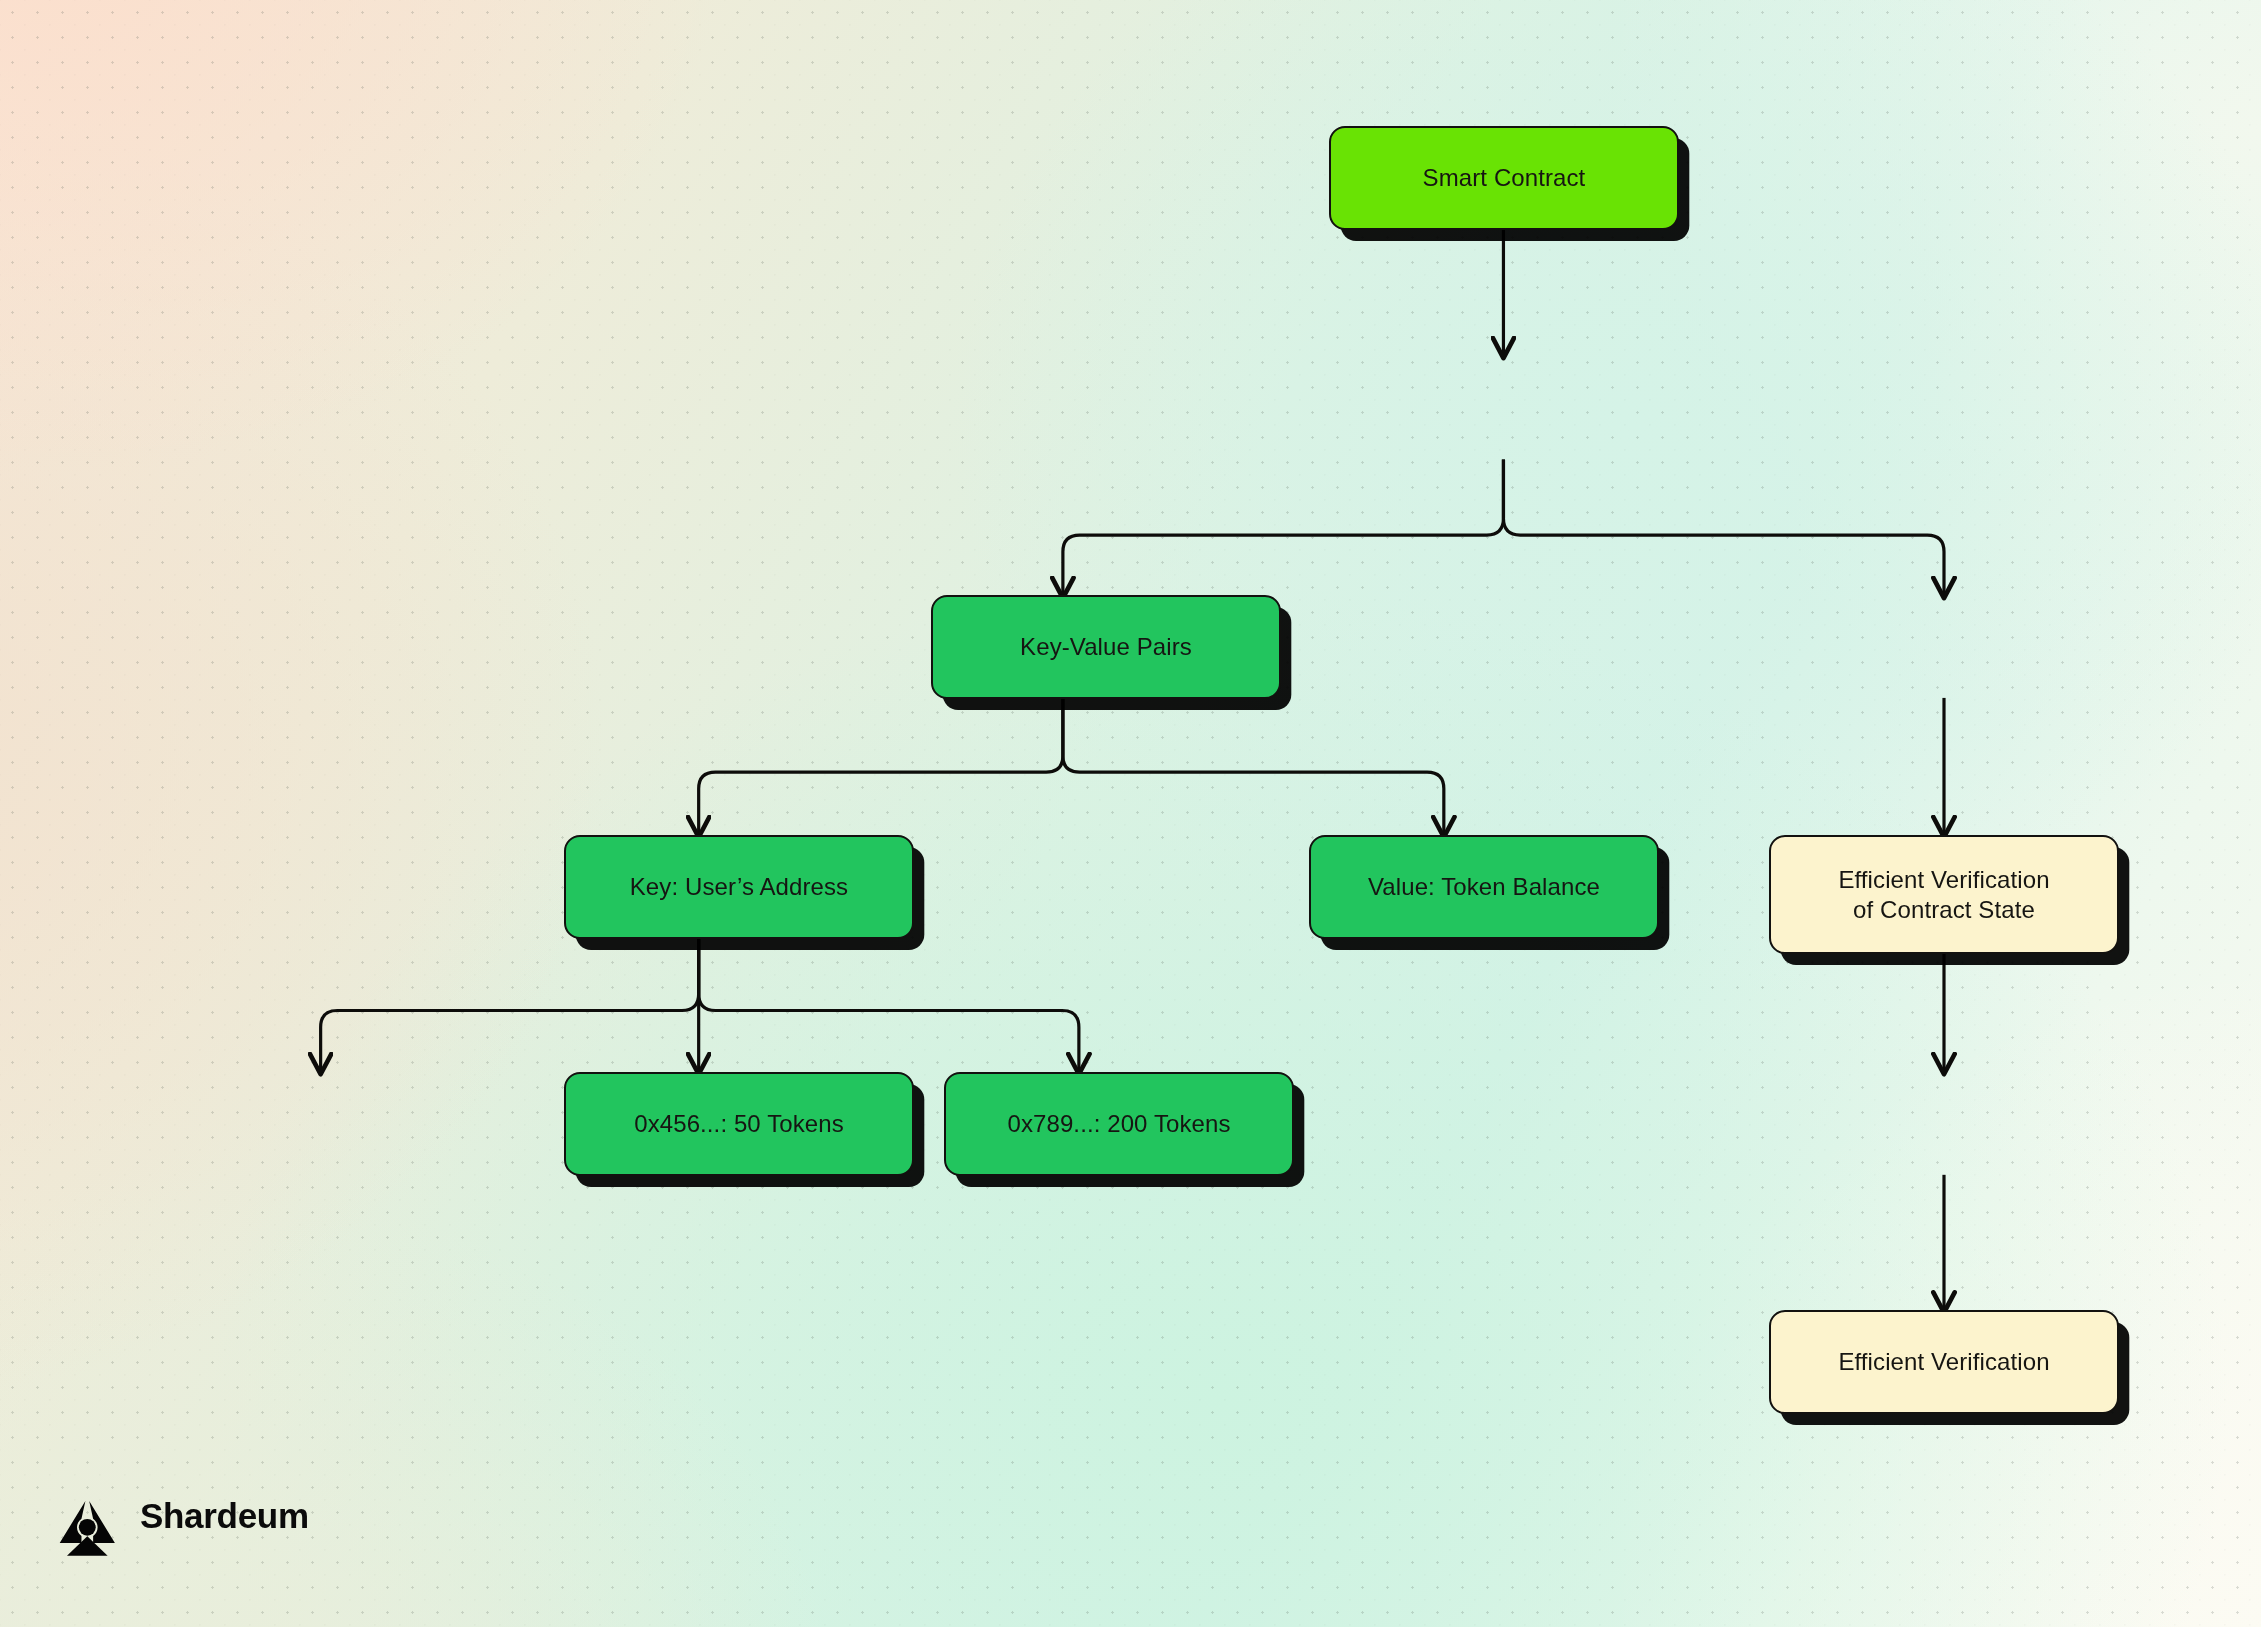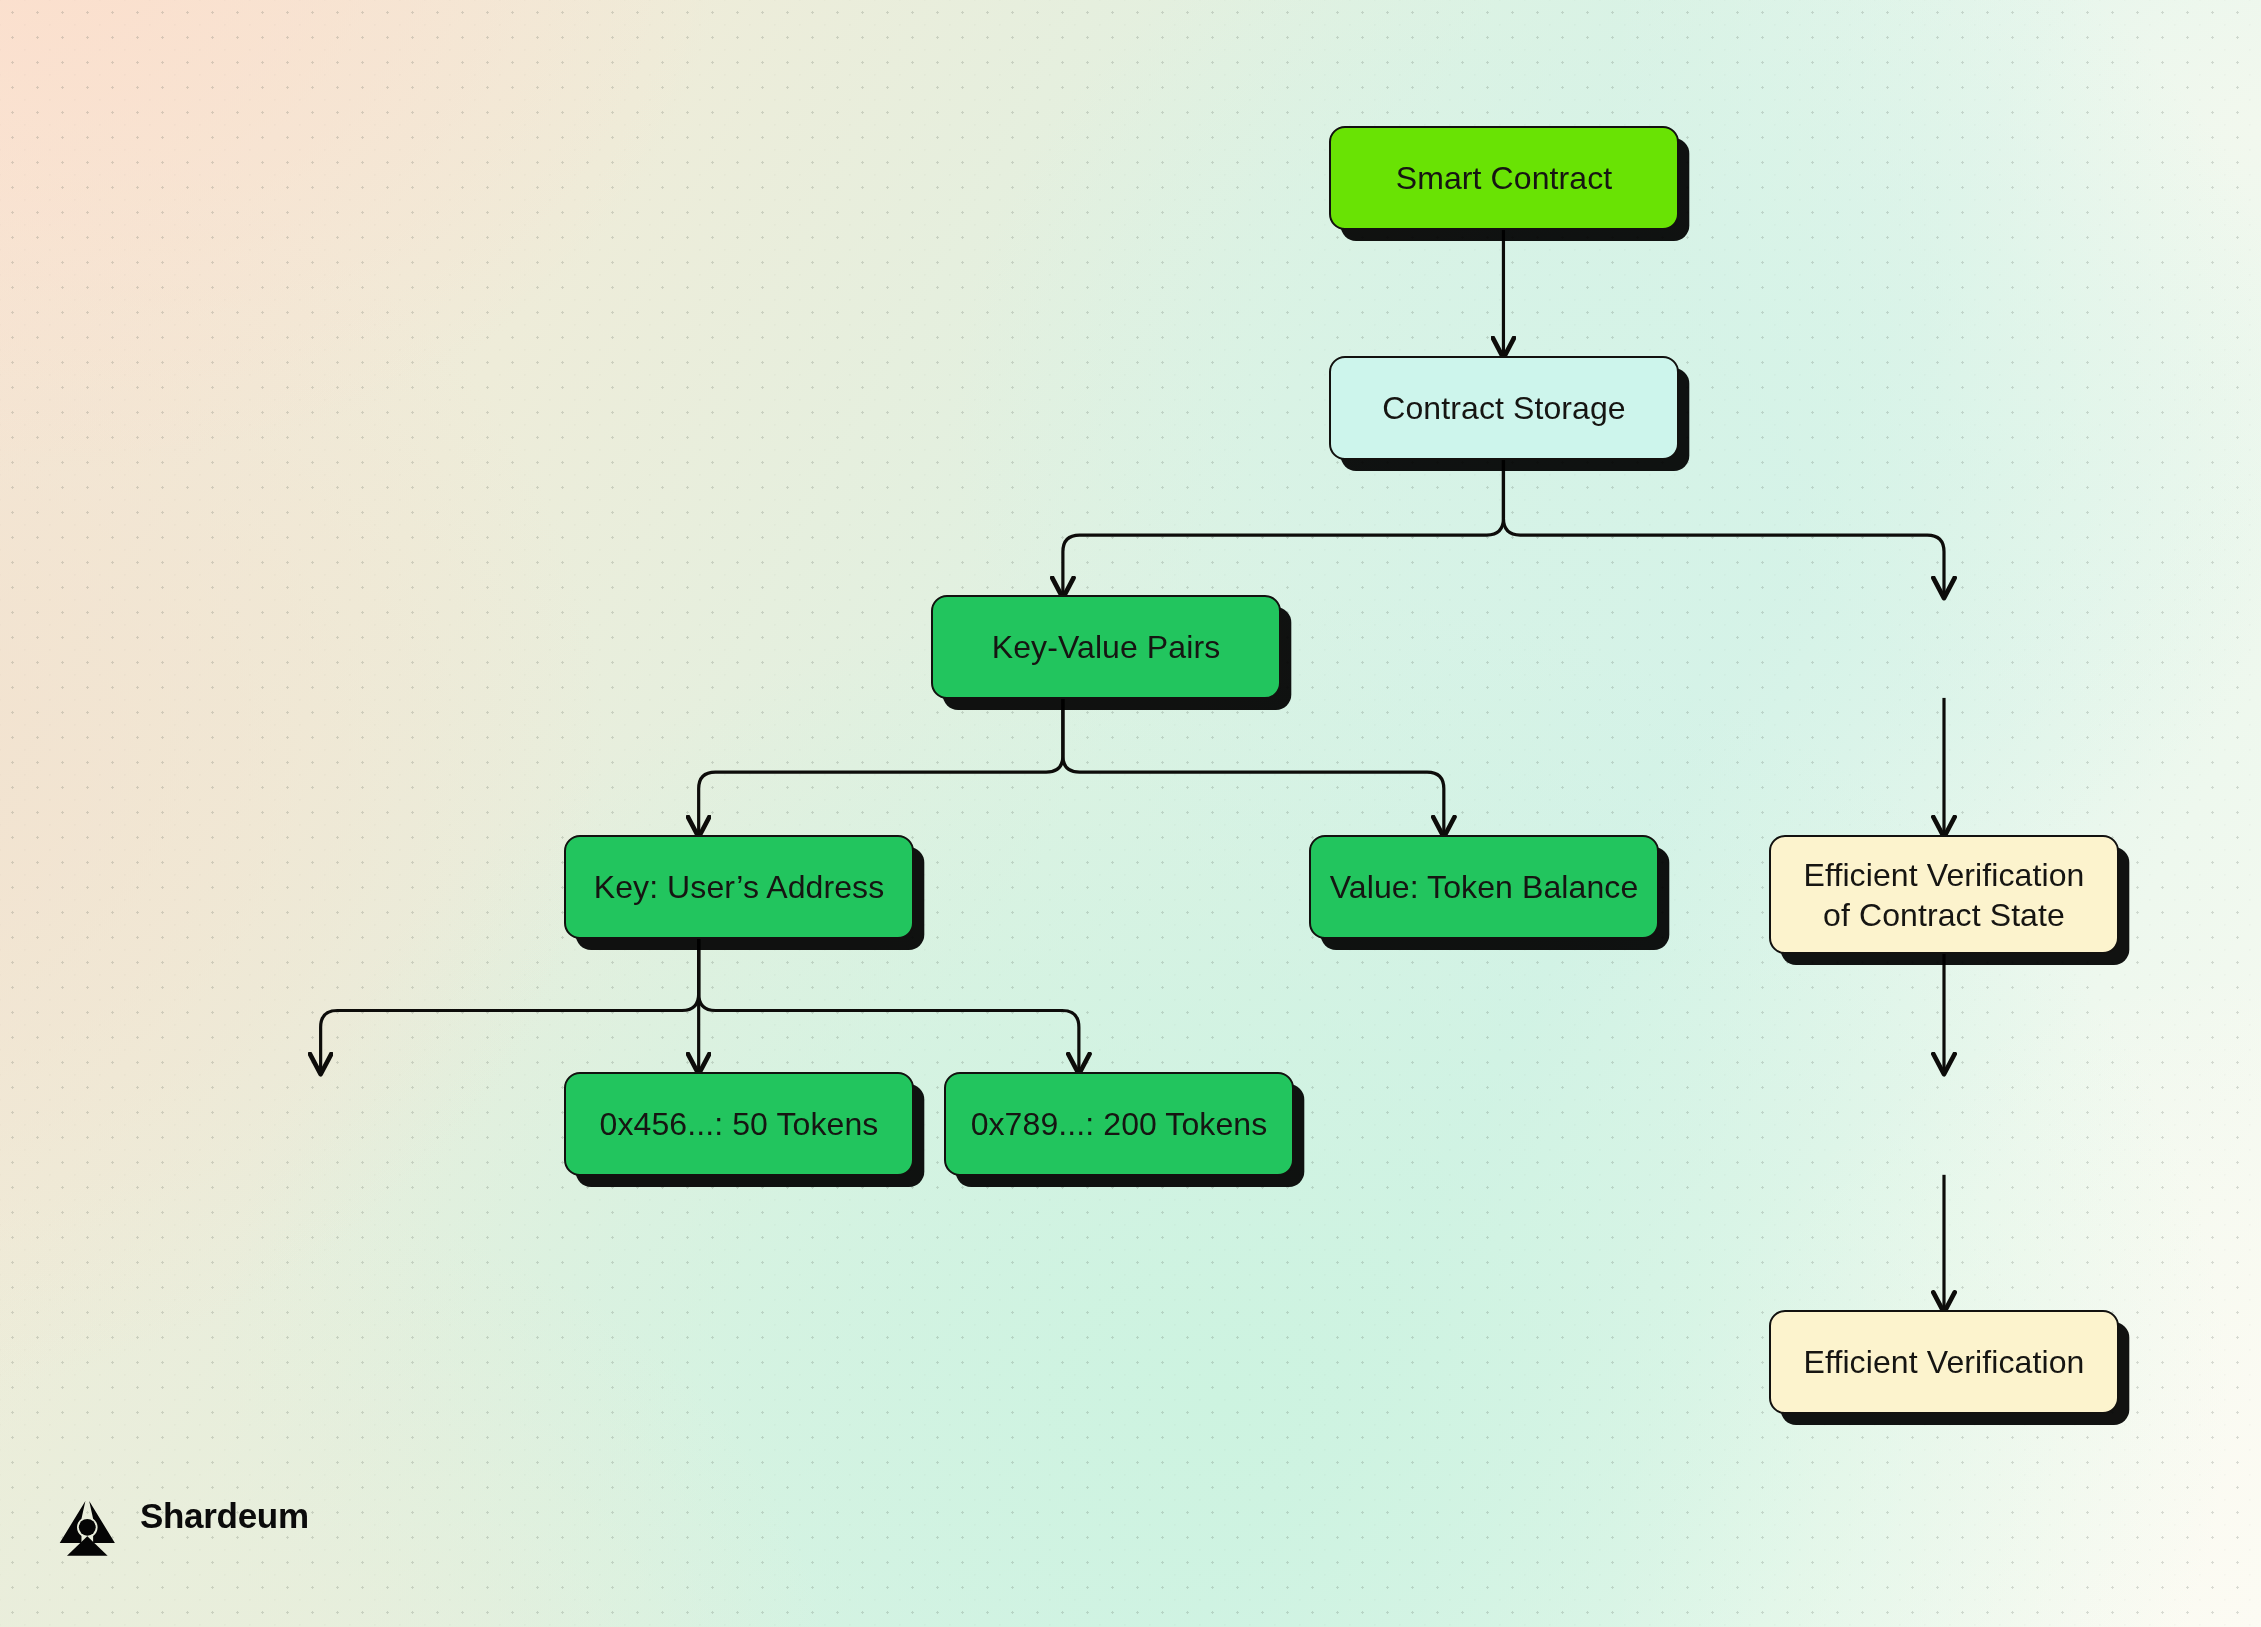--- a/index.html
+++ b/index.html
@@ -50,21 +50,21 @@
   .node {
     position: absolute;
     box-sizing: border-box;
     border: 2.2px solid #12110f;
     border-radius: 16px;
     display: flex;
     align-items: center;
     justify-content: center;
     text-align: center;
     color: #161512;
-    font-size: 32px;
+    font-size: 24px;
     line-height: 1.25;
     letter-spacing: 0.1px;
     box-shadow: 11px 11.6px 0px -0.7px rgba(0,0,0,0.93);
     user-select: none;
   }
   .node .label { padding: 0 13px; white-space: pre-line; }
 
   .n-green  { background: #69e304; }
   .n-cyan   { background: #cdf5ec; }
   .n-cream  { background: #22c55e; margin-left: 40px; }
@@ -122,23 +122,20 @@
       <path d="M 2674 960 L 2674 1149"></path>
       <path d="M 2674 1310 L 2674 1475"></path>
       <path d="M 2674 1616 L 2674 1803"></path>
     </g>
   </svg>
 
   <div class="node n-green" style="left:1329px; top:126px; width:350px; height:104px;">
     <span class="label">Smart Contract</span>
   </div>
 
-  <div class="node n-cyan" style="left:1329px; top:356px; width:350px; height:104px;">
-    <span class="label">Contract Storage</span>
-  </div>
 
   <div class="node n-cream" style="left:891px; top:595px; width:350px; height:104px;">
     <span class="label">Key-Value Pairs</span>
   </div>
 
 
   <div class="node n-cream" style="left:524px; top:835px; width:350px; height:104px;">
     <span class="label">Key: User’s Address</span>
   </div>
 

